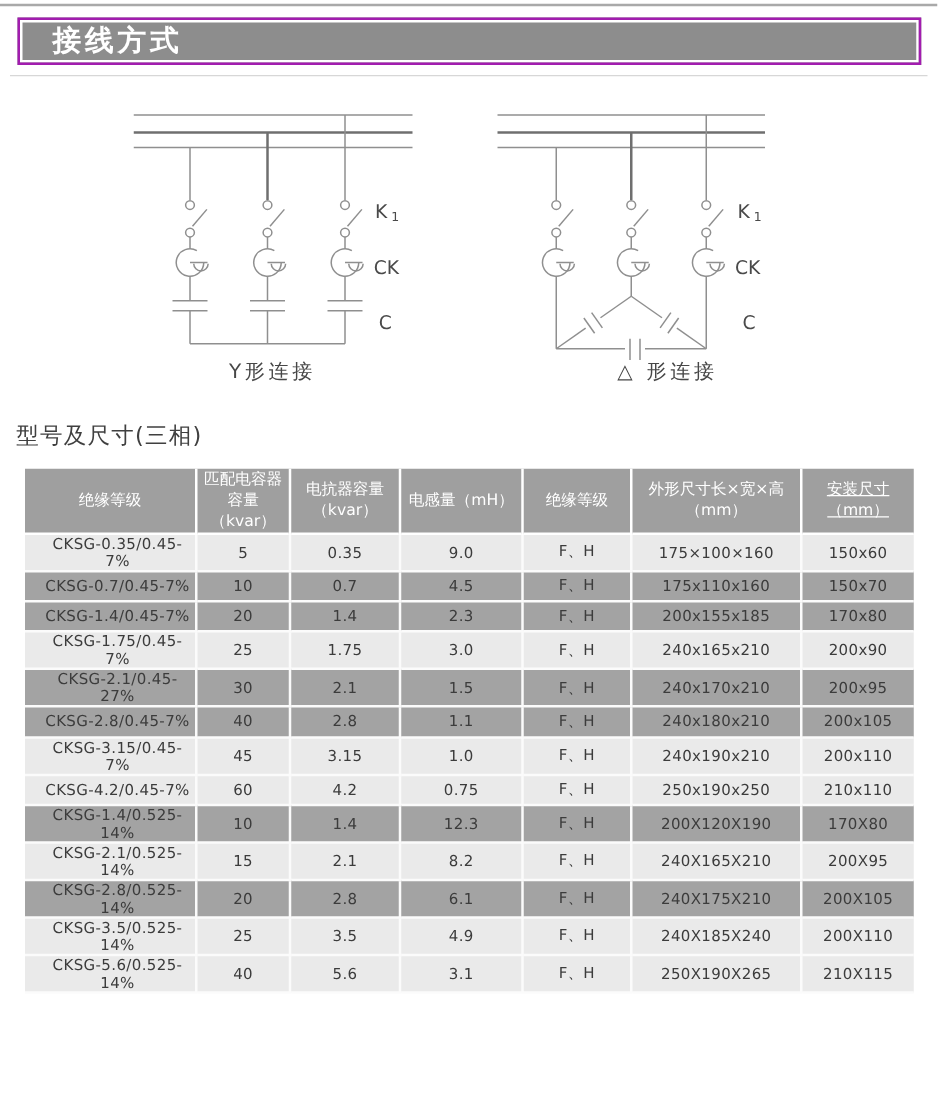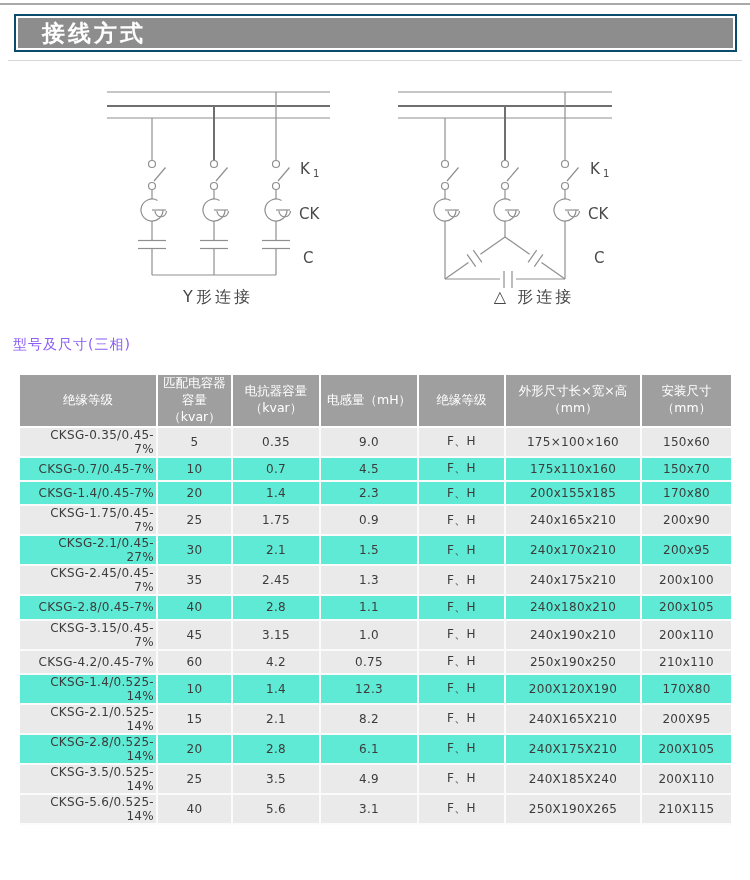--- a/index.html
+++ b/index.html
@@ -6,59 +6,59 @@
   body{
     width:750px;height:880px;position:relative;background:#ffffff;
     font-family:"DejaVu Sans","Liberation Sans",sans-serif;
     -webkit-font-smoothing:antialiased;overflow:hidden;
   }
   
   .top-rule{position:absolute;left:0;top:3px;width:750px;height:2px;background:#a9a9a9;}
   
   .banner{
     position:absolute;left:14px;top:14px;width:719px;height:34px;
-    background:#8d8d8d;border:2px solid #0c4a6e;
+    background:#8d8d8d;border:2px solid #a21caf;
     box-shadow:inset 0 0 0 2px #ffffff;
     display:flex;align-items:center;
   }
   .banner-title{
     color:#ffffff;font-size:23px;font-weight:bold;letter-spacing:3px;
     padding-left:26px;line-height:1;
   }
   .banner-rule{position:absolute;left:8px;top:60px;width:734px;height:1px;background:#d7d7d7;}
   
   .diagrams{position:absolute;left:0;top:70px;width:750px;height:250px;}
   .circuit{stroke:#8f8f8f;stroke-width:1.2;fill:none;}
   .circuit-dark{stroke:#6f6f6f;stroke-width:2;fill:none;}
   .node{stroke:#8f8f8f;stroke-width:1.2;fill:#ffffff;}
   .diag-label{fill:#4a4a4a;font-size:15px;font-family:"DejaVu Sans","Liberation Sans",sans-serif;}
   .diag-label-sub{fill:#4a4a4a;font-size:10px;font-family:"DejaVu Sans","Liberation Sans",sans-serif;}
   .diag-caption{fill:#474747;font-size:16px;letter-spacing:3px;font-family:"DejaVu Sans","Liberation Sans",sans-serif;}
   
   .section-title{
-    position:absolute;left:13px;top:336px;font-size:14px;color:#8b5cf6;letter-spacing:1px;
+    position:absolute;left:13px;top:336px;font-size:18px;color:#404040;letter-spacing:1px;
   }
   
   .spec-table-wrap{position:absolute;left:20px;top:375px;width:711px;}
   table.spec{border-collapse:collapse;table-layout:fixed;width:711px;}
   table.spec th{
     background:#9f9f9f;color:#ffffff;font-weight:normal;font-size:12.5px;
     height:50px;text-align:center;vertical-align:middle;white-space:pre-line;
     border-right:2px solid #ffffff;line-height:1.35;padding:0 2px;
   }
-  table.spec th:last-child{border-right:none;}
+  table.spec th:last-child{border-right:none;text-decoration:underline;}
   table.spec td{
     font-size:12px;color:#3c3c3c;text-align:center;vertical-align:middle;
     height:22.3px;border-right:2px solid #fbfbfb;border-bottom:2px solid #fbfbfb;
     padding:0 2px;letter-spacing:0.3px;
   }
   table.spec td:last-child{border-right:none;}
-  table.spec td.model{text-align:right;padding-left:14px;}
+  table.spec td.model{text-align:center;padding-left:14px;}
   table.spec tr.odd td{background:#eaeaea;}
-  table.spec tr.even td{background:#5eead4;margin-left:25px;}
+  table.spec tr.even td{background:#a3a3a3;margin-left:25px;}
   table.spec thead tr{border-bottom:2px solid #ffffff;}
 </style>
 </head>
 <body>
 
 <div class="top-rule"></div>
 
 <div class="banner">
   <span class="banner-title">接线方式</span>
 </div>
@@ -213,43 +213,34 @@
           <td>1.4</td>
           <td>2.3</td>
           <td>F、H</td>
           <td>200x155x185</td>
           <td>170x80</td>
         </tr>
         <tr class="odd">
           <td class="model">CKSG-1.75/0.45-7%</td>
           <td>25</td>
           <td>1.75</td>
-          <td>0.9</td>
+          <td>3.0</td>
           <td>F、H</td>
           <td>240x165x210</td>
           <td>200x90</td>
         </tr>
         <tr class="even">
           <td class="model">CKSG-2.1/0.45-27%</td>
           <td>30</td>
           <td>2.1</td>
           <td>1.5</td>
           <td>F、H</td>
           <td>240x170x210</td>
           <td>200x95</td>
         </tr>
-        <tr class="odd">
-          <td class="model">CKSG-2.45/0.45-7%</td>
-          <td>35</td>
-          <td>2.45</td>
-          <td>1.3</td>
-          <td>F、H</td>
-          <td>240x175x210</td>
-          <td>200x100</td>
-        </tr>
         <tr class="even">
           <td class="model">CKSG-2.8/0.45-7%</td>
           <td>40</td>
           <td>2.8</td>
           <td>1.1</td>
           <td>F、H</td>
           <td>240x180x210</td>
           <td>200x105</td>
         </tr>
         <tr class="odd">

